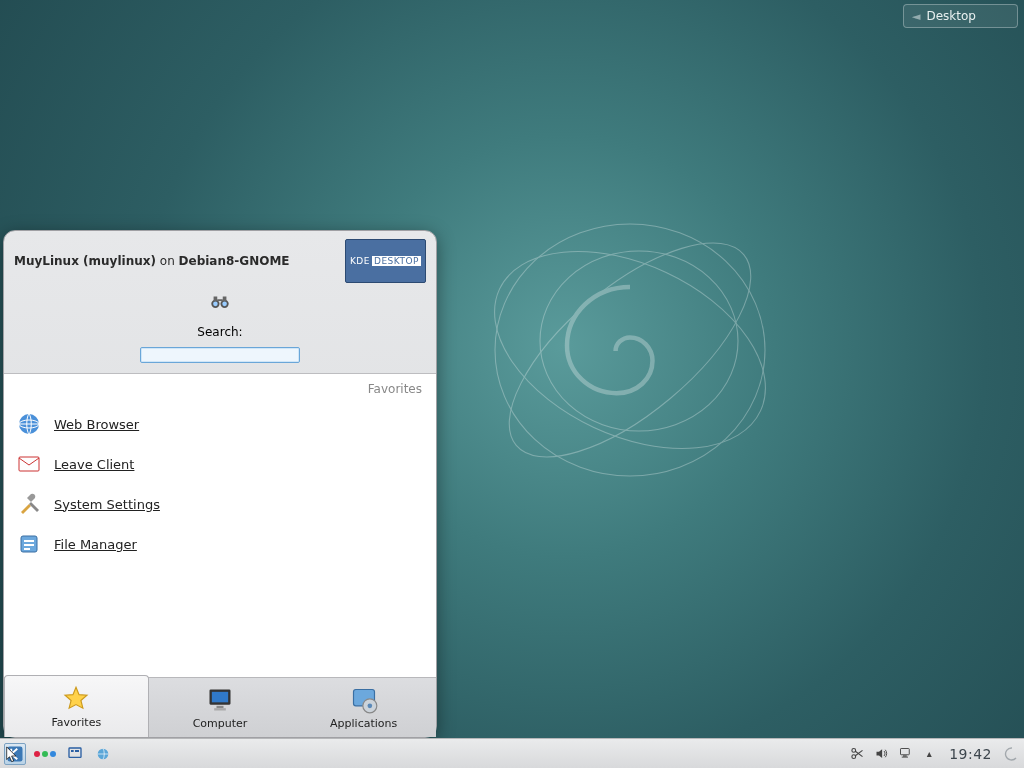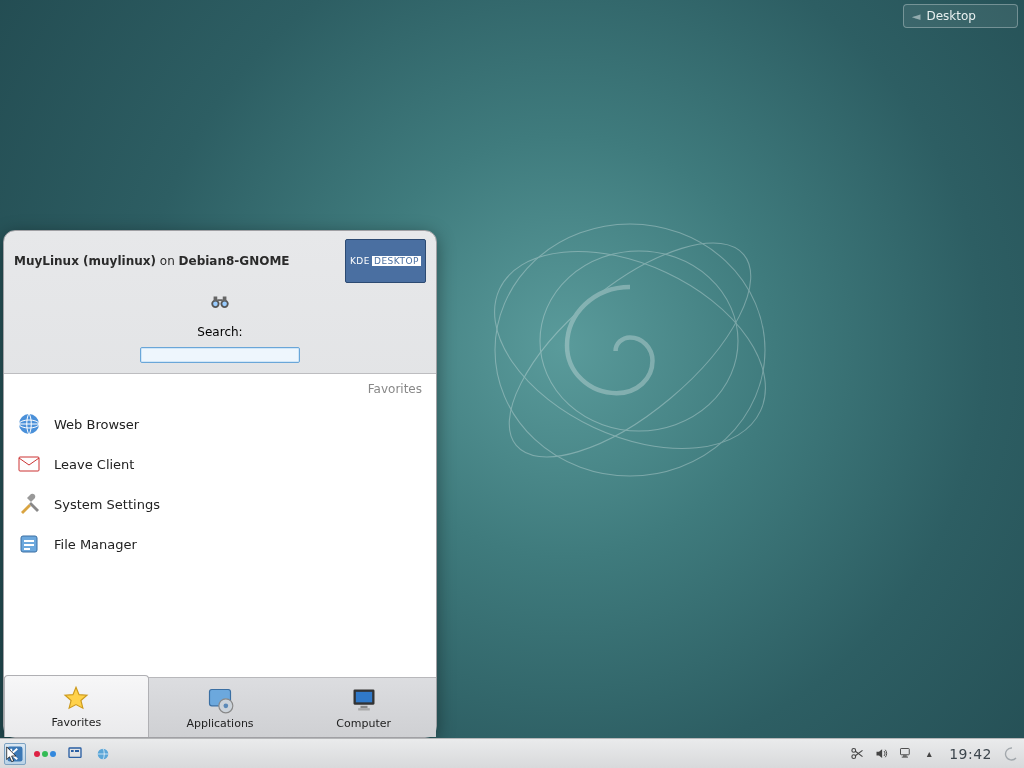--- a/index.html
+++ b/index.html
@@ -100,20 +100,21 @@
   padding: 4px 6px;
   overflow: hidden;
 }
 .fav-item {
   display: flex; align-items: center; gap: 12px;
   padding: 7px 6px;
   font-size: 13px;
   color: #222;
   border-radius: 3px;
   cursor: pointer;
+  text-decoration: underline;
 }
 .fav-item .ico { width: 26px; height: 26px; display:flex;align-items:center;justify-content:center; }
 
 .startmenu-tabs {
   display: flex;
   background: linear-gradient(to bottom,#dcdde0,#cfd0d3);
   border-top: 1px solid #b8b8bb;
   height: 60px;
 }
 .tab {
@@ -268,37 +269,37 @@
         <span class="tico">
           <svg viewBox="0 0 24 24" width="28" height="28">
               <path d="M12 2l2.6 6.3 6.8.5-5.2 4.5 1.7 6.6L12 16.8 6.1 19.9l1.7-6.6L2.6 8.8l6.8-.5z" fill="#ffd24a" stroke="#cc9a1e" stroke-width="1"></path>
             </svg>
         </span>
         <span>Favorites</span>
       </div>
       <div class="tab">
         <span class="tico">
           <svg viewBox="0 0 24 24" width="28" height="28">
-              <rect x="3" y="3" width="18" height="14" rx="2" fill="#6ca8dd" stroke="#3a6fa3"></rect>
-              <circle cx="17" cy="17" r="6" fill="#ccd3da" stroke="#888"></circle>
-              <circle cx="17" cy="17" r="2" fill="#5b89b8"></circle>
-            </svg>
-        </span>
-        <span>Applications</span>
-      </div>
-      <div class="tab">
-        <span class="tico">
-          <svg viewBox="0 0 24 24" width="28" height="28">
               <rect x="3" y="3" width="18" height="13" rx="1" fill="#333"></rect>
               <rect x="5" y="5" width="14" height="9" fill="#3079c9"></rect>
               <rect x="9" y="17" width="6" height="2" fill="#888"></rect>
               <rect x="7" y="19" width="10" height="2" fill="#aaa"></rect>
             </svg>
         </span>
         <span>Computer</span>
+      </div>
+      <div class="tab">
+        <span class="tico">
+          <svg viewBox="0 0 24 24" width="28" height="28">
+              <rect x="3" y="3" width="18" height="14" rx="2" fill="#6ca8dd" stroke="#3a6fa3"></rect>
+              <circle cx="17" cy="17" r="6" fill="#ccd3da" stroke="#888"></circle>
+              <circle cx="17" cy="17" r="2" fill="#5b89b8"></circle>
+            </svg>
+        </span>
+        <span>Applications</span>
       </div>
     </div>
   </div>
 
   <div class="panel">
     <div class="panel-btn" style="background:linear-gradient(to bottom,#dbe8f3,#b9d2e6);border:1px solid #7ca2c2;">
       <svg viewBox="0 0 24 24" width="18" height="18">
           <rect x="2" y="2" width="20" height="20" rx="3" fill="#3b78b5"></rect>
           <path d="M7 5v14M7 12l8-7M7 12l8 7" stroke="#fff" stroke-width="2.5" fill="none"></path>
         </svg>

